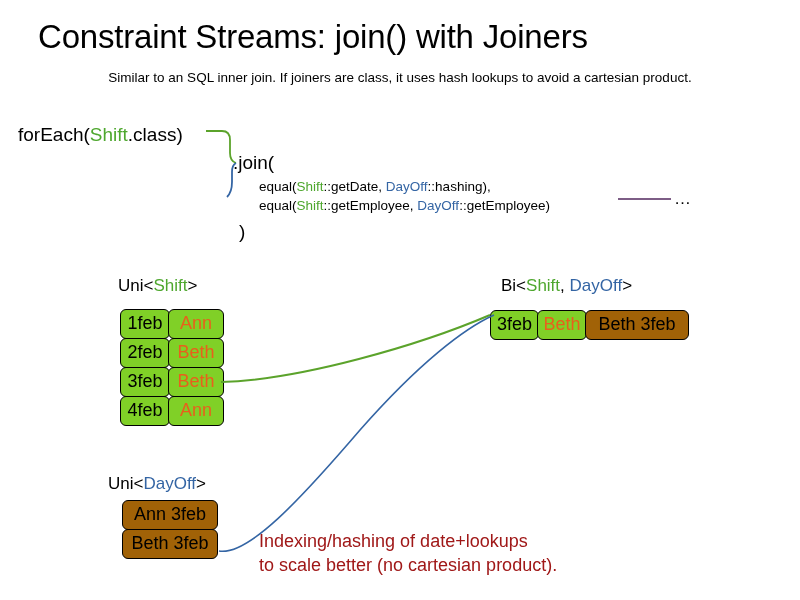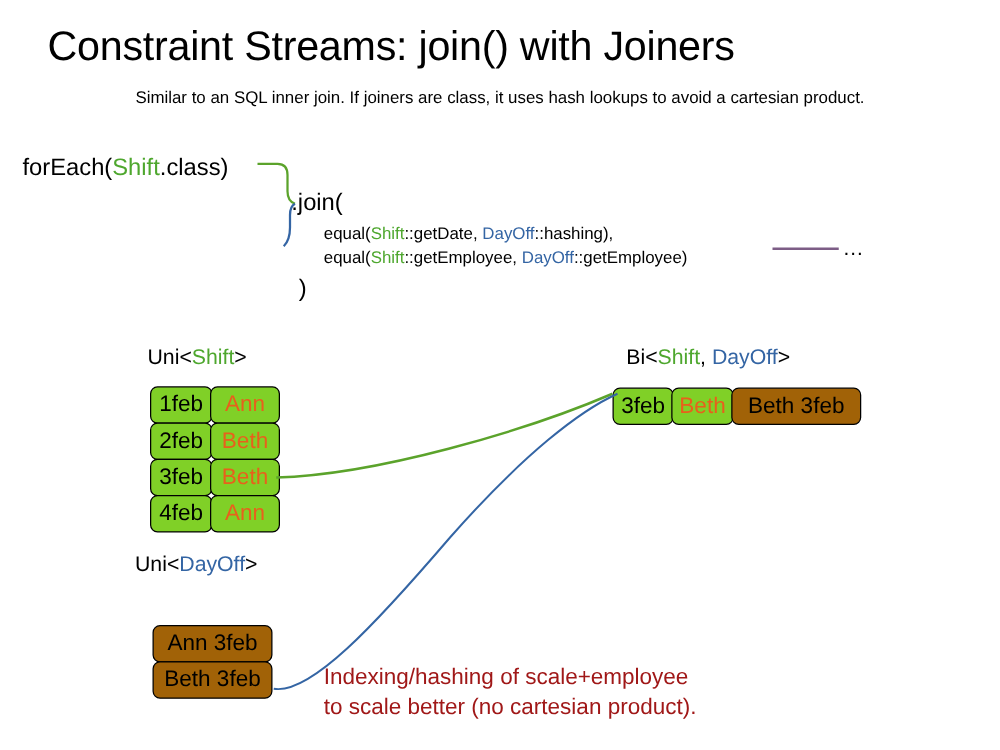--- a/index.html
+++ b/index.html
@@ -82,21 +82,21 @@
   }
 
   
   .caption {
     position: absolute;
     font-size: 17px;
     white-space: nowrap;
     color: #000000;
   }
   #cap-uni-shift  { left: 118px; top: 276px; text-align: right; }
-  #cap-uni-dayoff { left: 108px; top: 442px; }
+  #cap-uni-dayoff { left: 108px; top: 474px; }
   #cap-bi         { left: 501px; top: 276px; }
 
   
   .stack { position: absolute; }
   .row {
     display: flex;
     align-items: stretch;
     margin-bottom: -1px;
   }
   .cell {
@@ -207,21 +207,21 @@
 
   <div class="stack" id="stack-bi">
     <div class="row">
       <div class="cell green cell-date txt-date">3feb</div>
       <div class="cell green cell-name txt-name">Beth</div>
       <div class="cell blue cell-pair txt-plain">Beth 3feb</div>
     </div>
   </div>
 
   <div id="footnote">
-    <div>Indexing/hashing of scale+employee</div>
+    <div>Indexing/hashing of date+lookups</div>
     <div>to scale better (no cartesian product).</div>
   </div>
 
   <svg id="links" viewBox="0 0 800 600">
 
     <path d="M 206,131 L 222,131 Q 230,131 230,140 L 230,153 Q 230,161 236,163" fill="none" stroke="#5ba32b" stroke-width="1.8"></path>
 
     <path d="M 227,197 Q 232,192 232,182 L 232,172 Q 232,165 236,163" fill="none" stroke="#3465a4" stroke-width="1.8"></path>
 
     <path d="M 221,382 C 300,380 420,345 490,315" fill="none" stroke="#5ba32b" stroke-width="2"></path>

